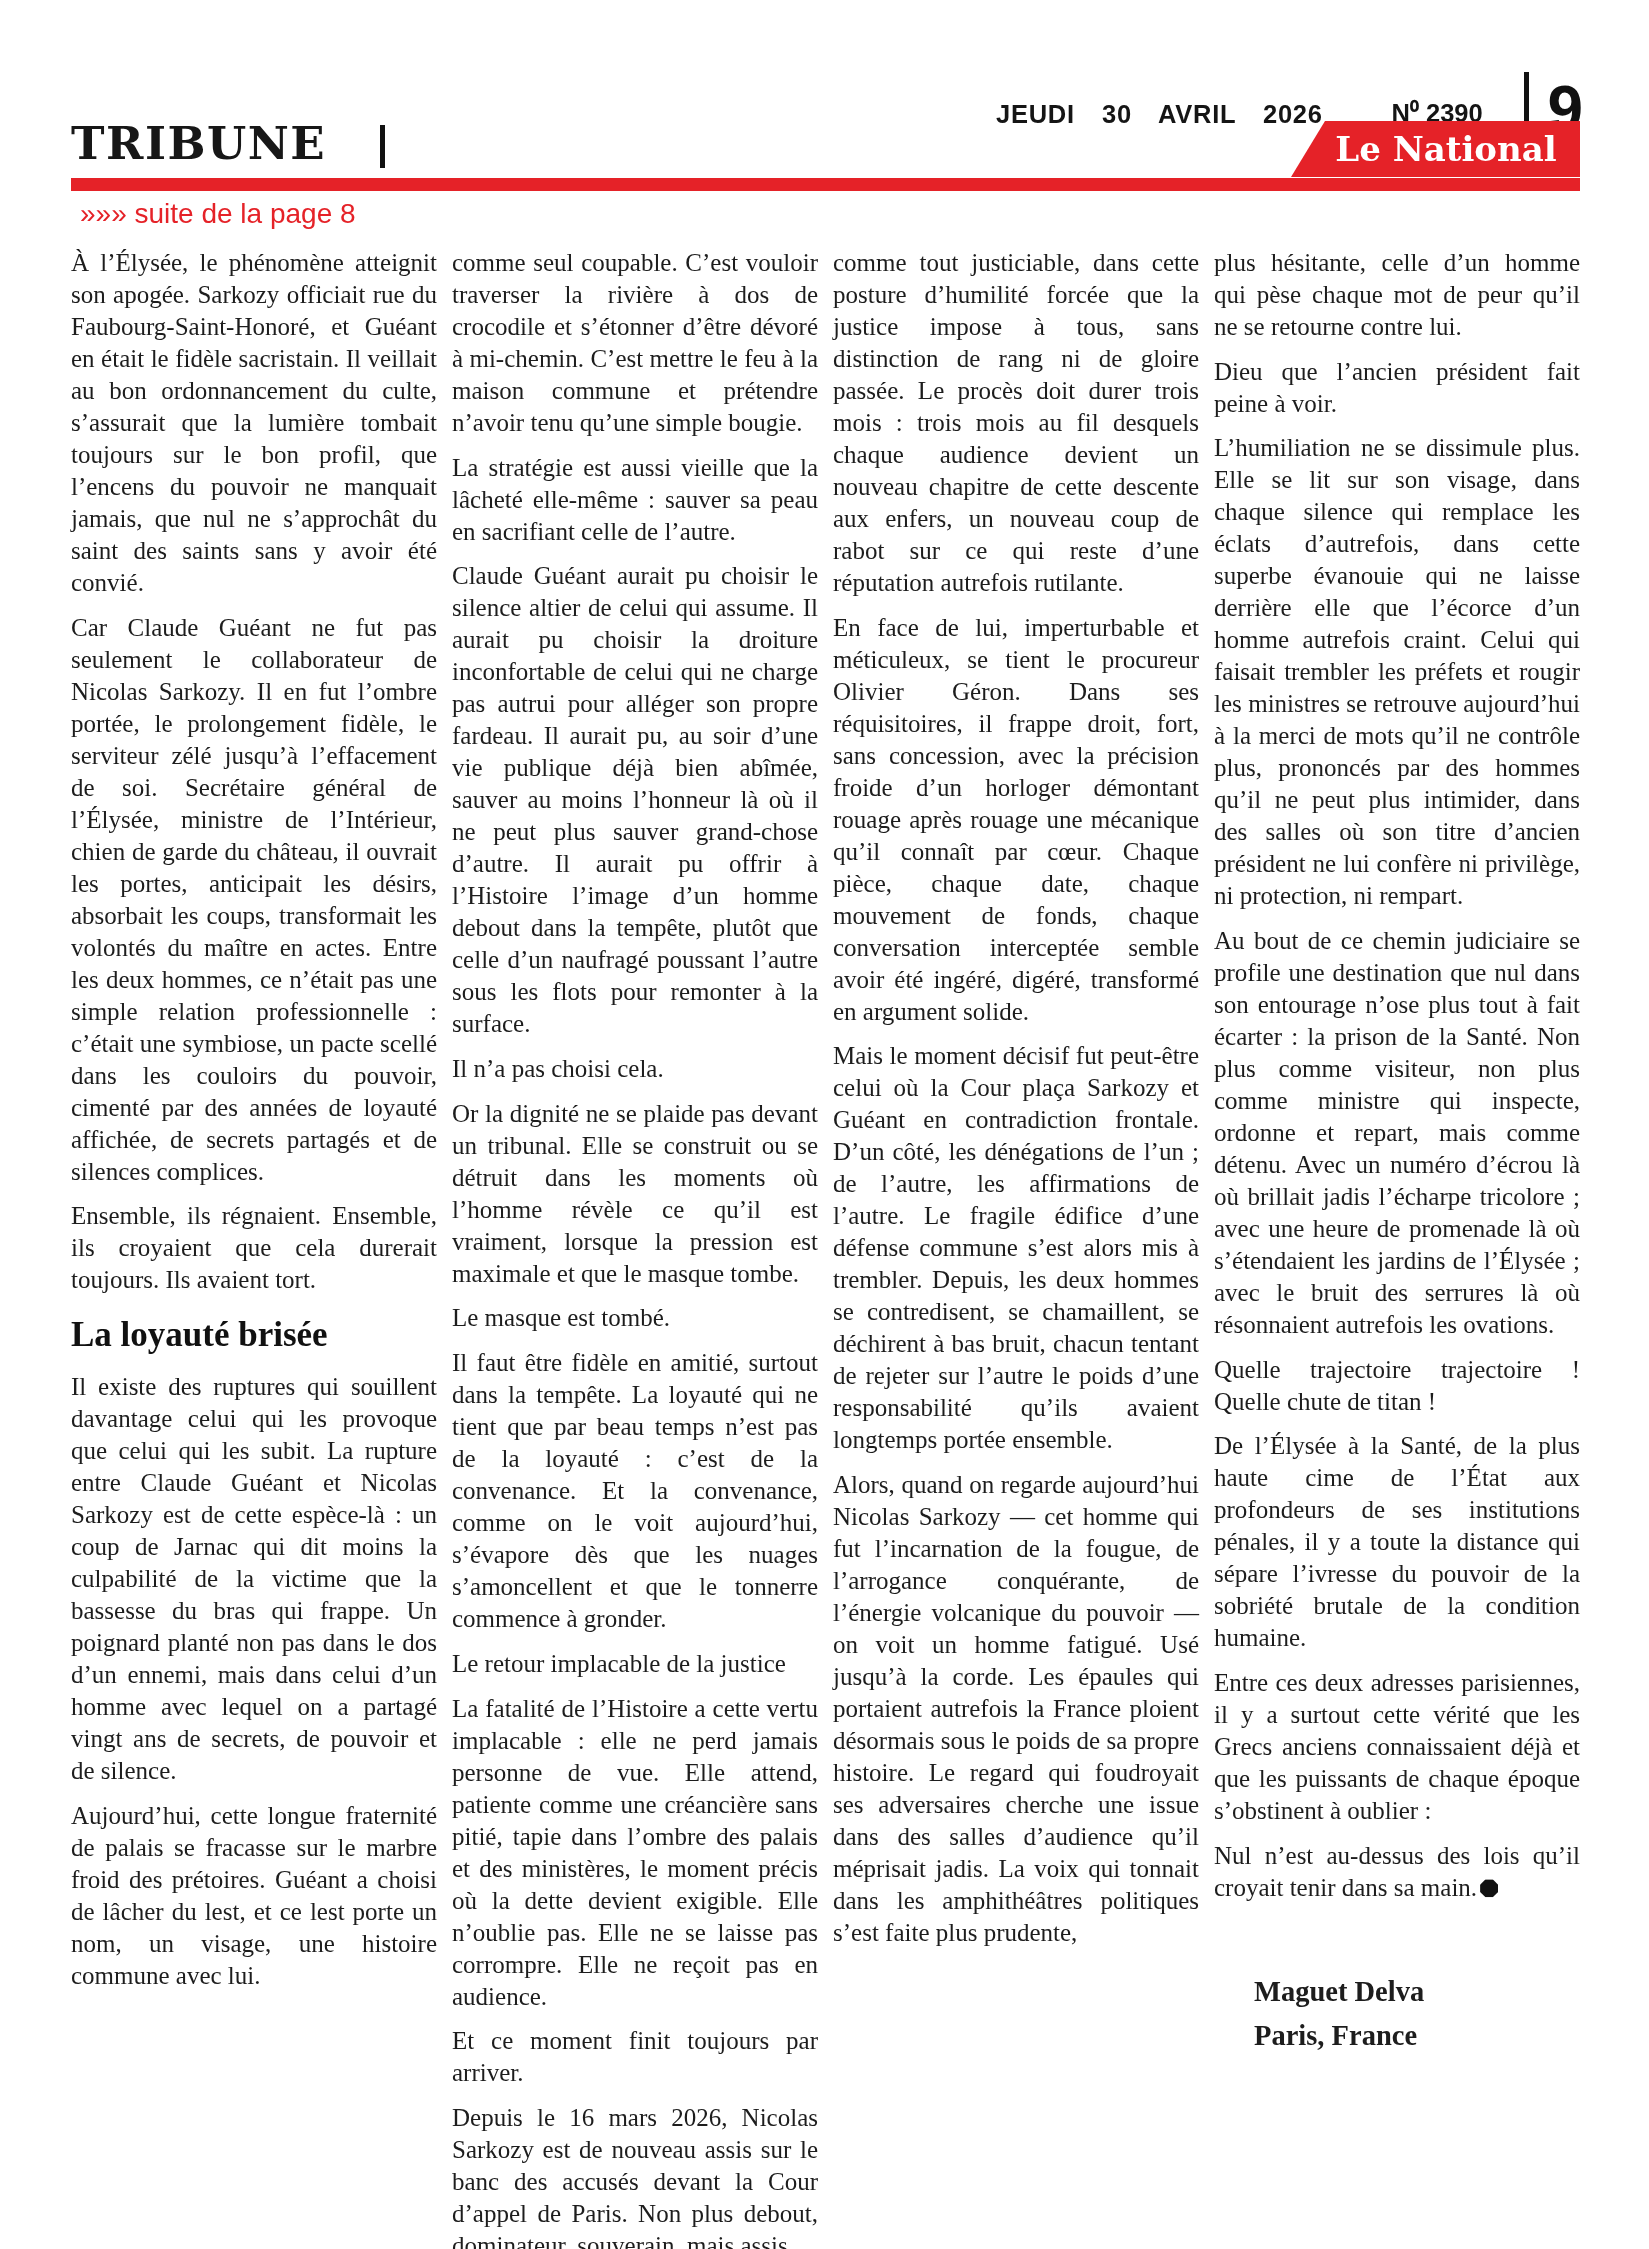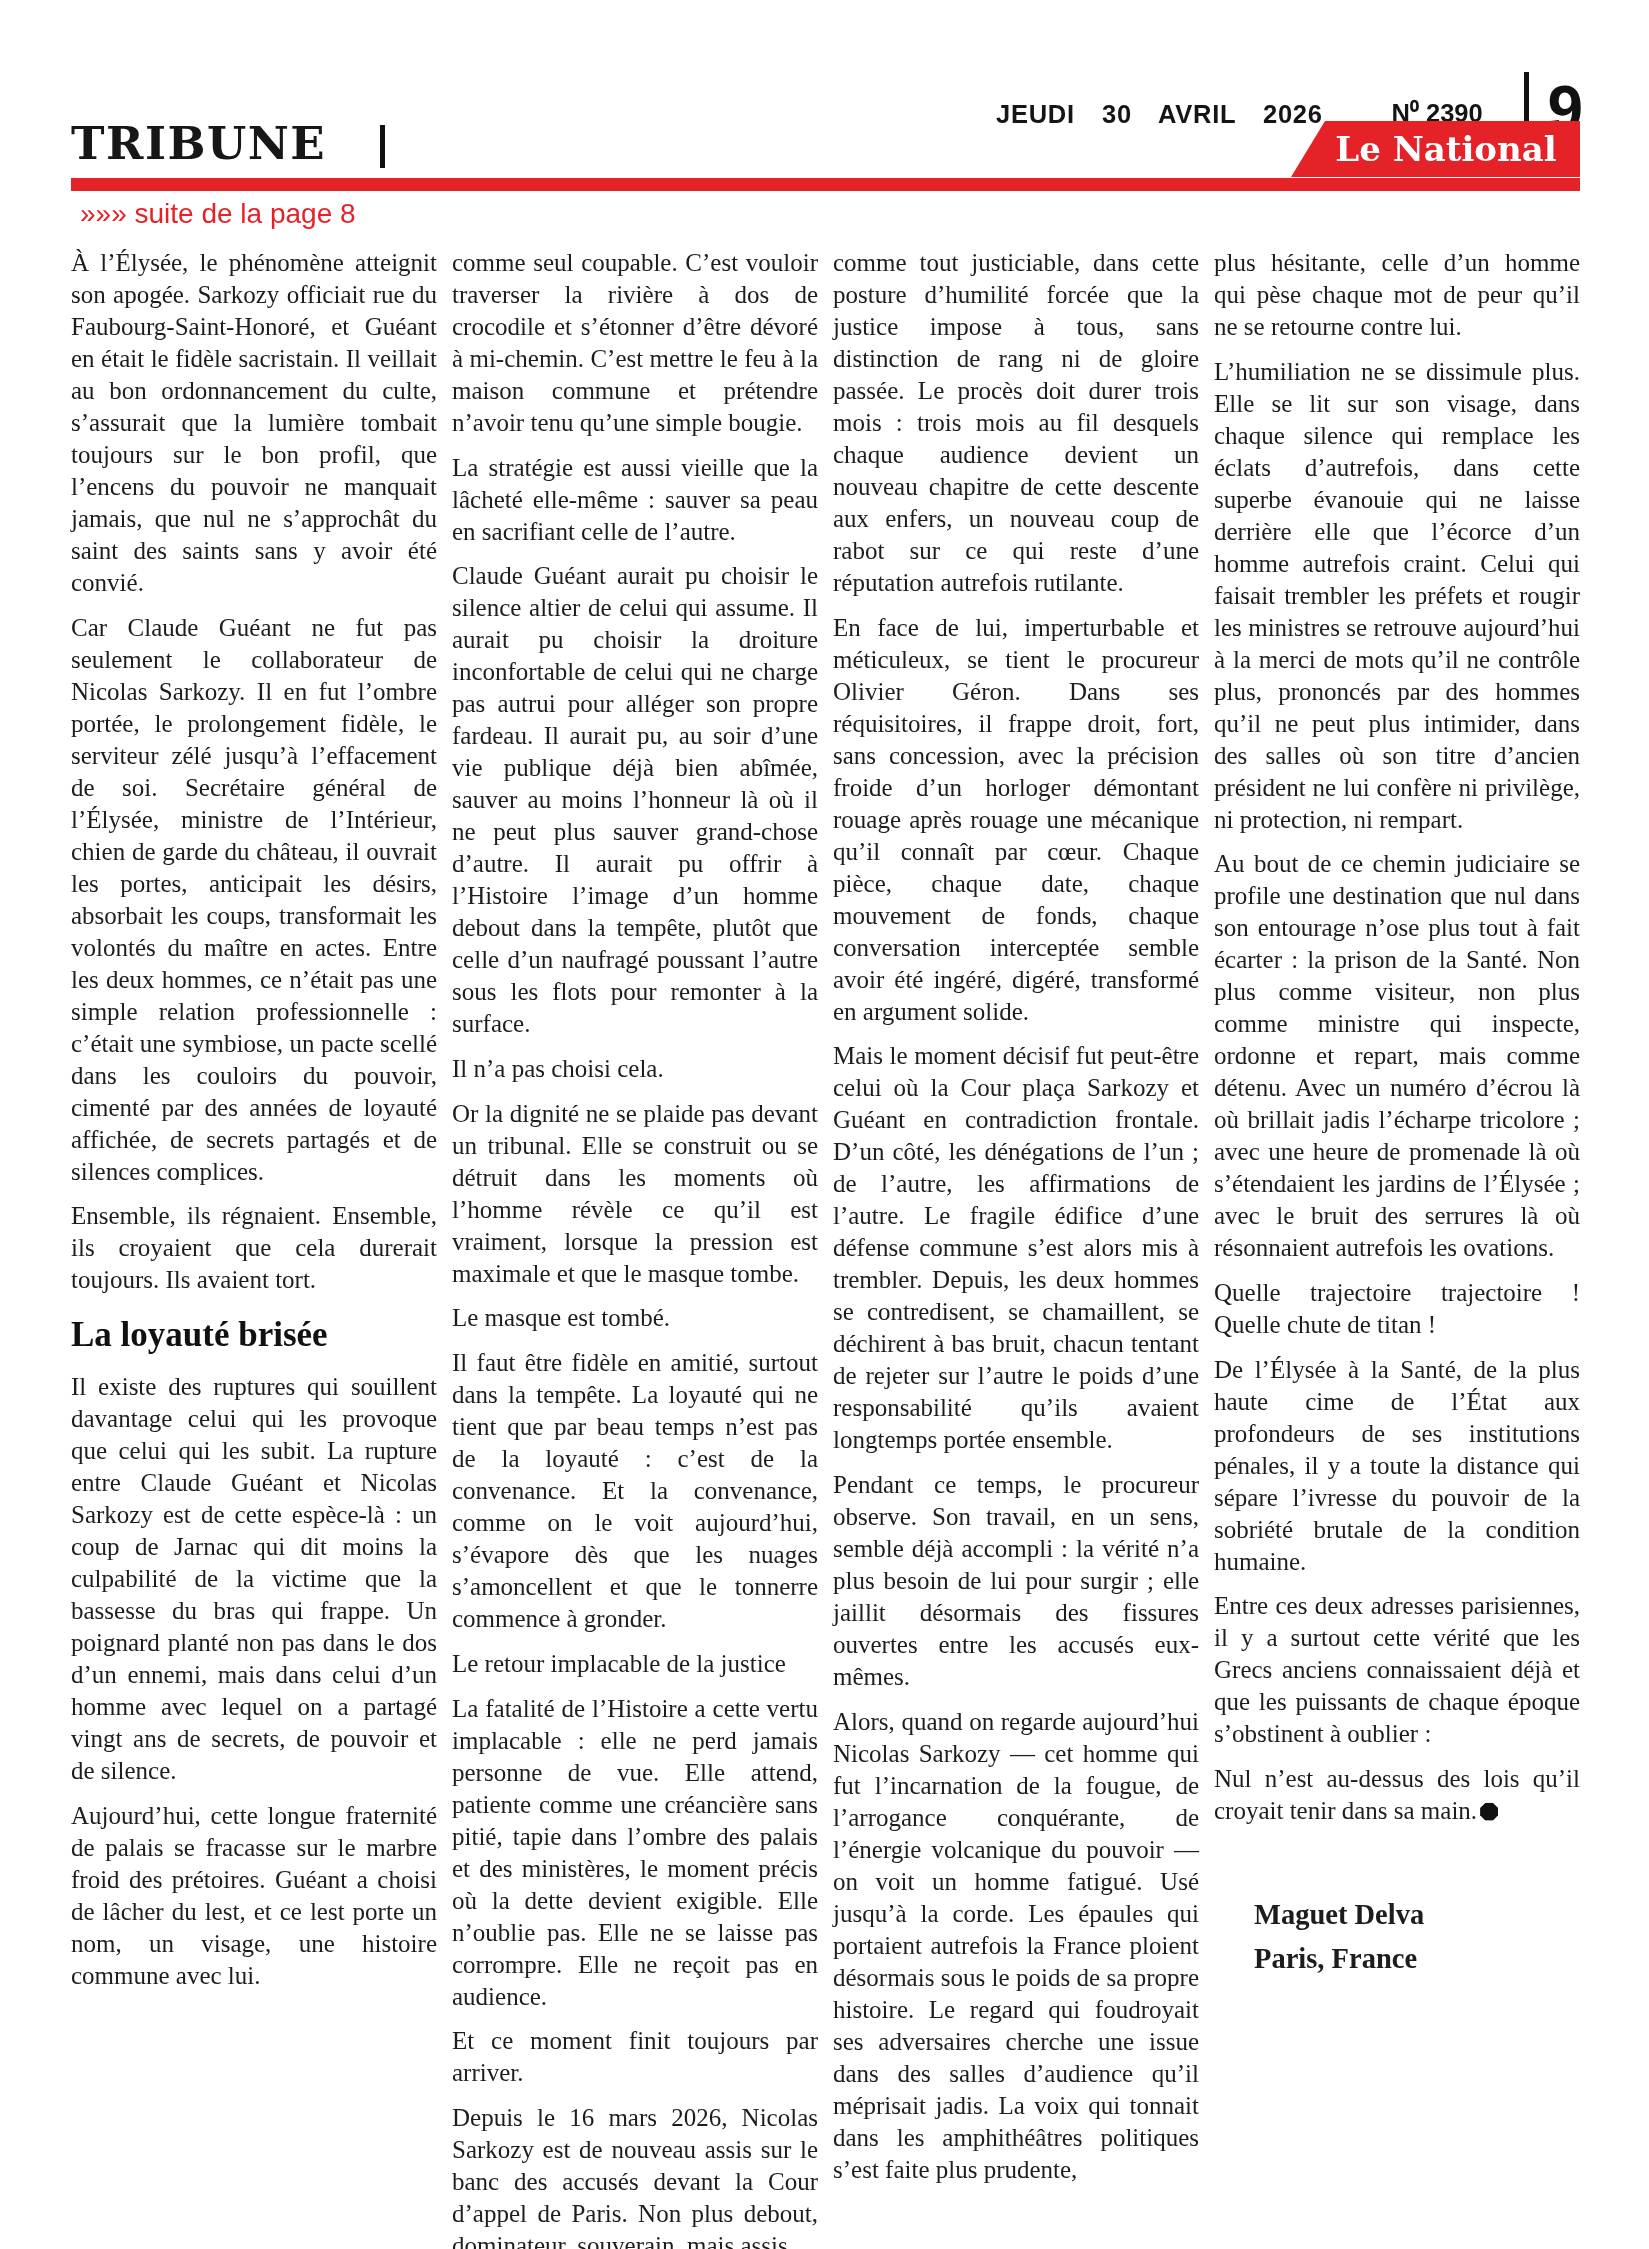--- a/index.html
+++ b/index.html
@@ -117,26 +117,26 @@
       <p class="para">Le retour implacable de la justice</p>
       <p class="para">La fatalité de l’Histoire a cette vertu implacable : elle ne perd jamais personne de vue. Elle attend, patiente comme une créancière sans pitié, tapie dans l’ombre des palais et des ministères, le moment précis où la dette devient exigible. Elle n’oublie pas. Elle ne se laisse pas corrompre. Elle ne reçoit pas en audience.</p>
       <p class="para">Et ce moment finit toujours par arriver.</p>
       <p class="para">Depuis le 16 mars 2026, Nicolas Sarkozy est de nouveau assis sur le banc des accusés devant la Cour d’appel de Paris. Non plus debout, dominateur, souverain, mais assis</p>
     </section>
 
     <section class="col">
       <p class="para">comme tout justiciable, dans cette posture d’humilité forcée que la justice impose à tous, sans distinction de rang ni de gloire passée. Le procès doit durer trois mois : trois mois au fil desquels chaque audience devient un nouveau chapitre de cette descente aux enfers, un nouveau coup de rabot sur ce qui reste d’une réputation autrefois rutilante.</p>
       <p class="para">En face de lui, imperturbable et méticuleux, se tient le procureur Olivier Géron. Dans ses réquisitoires, il frappe droit, fort, sans concession, avec la précision froide d’un horloger démontant rouage après rouage une mécanique qu’il connaît par cœur. Chaque pièce, chaque date, chaque mouvement de fonds, chaque conversation interceptée semble avoir été ingéré, digéré, transformé en argument solide.</p>
       <p class="para">Mais le moment décisif fut peut-être celui où la Cour plaça Sarkozy et Guéant en contradiction frontale. D’un côté, les dénégations de l’un ; de l’autre, les affirmations de l’autre. Le fragile édifice d’une défense commune s’est alors mis à trembler. Depuis, les deux hommes se contredisent, se chamaillent, se déchirent à bas bruit, chacun tentant de rejeter sur l’autre le poids d’une responsabilité qu’ils avaient longtemps portée ensemble.</p>
-      <p class="para">Pendant ce temps, le procureur observe. Son travail, en un sens, semble déjà accompli : la vérité n’a plus besoin de lui pour surgir ; elle jaillit désormais des fissures ouvertes entre les accusés eux-mêmes.</p>
       <p class="para">Alors, quand on regarde aujourd’hui Nicolas Sarkozy — cet homme qui fut l’incarnation de la fougue, de l’arrogance conquérante, de l’énergie volcanique du pouvoir — on voit un homme fatigué. Usé jusqu’à la corde. Les épaules qui portaient autrefois la France ploient désormais sous le poids de sa propre histoire. Le regard qui foudroyait ses adversaires cherche une issue dans des salles d’audience qu’il méprisait jadis. La voix qui tonnait dans les amphithéâtres politiques s’est faite plus prudente,</p>
     </section>
 
     <section class="col">
       <p class="para">plus hésitante, celle d’un homme qui pèse chaque mot de peur qu’il ne se retourne contre lui.</p>
+      <p class="para">Dieu que l’ancien président fait peine à voir.</p>
       <p class="para">L’humiliation ne se dissimule plus. Elle se lit sur son visage, dans chaque silence qui remplace les éclats d’autrefois, dans cette superbe évanouie qui ne laisse derrière elle que l’écorce d’un homme autrefois craint. Celui qui faisait trembler les préfets et rougir les ministres se retrouve aujourd’hui à la merci de mots qu’il ne contrôle plus, prononcés par des hommes qu’il ne peut plus intimider, dans des salles où son titre d’ancien président ne lui confère ni privilège, ni protection, ni rempart.</p>
       <p class="para">Au bout de ce chemin judiciaire se profile une destination que nul dans son entourage n’ose plus tout à fait écarter : la prison de la Santé. Non plus comme visiteur, non plus comme ministre qui inspecte, ordonne et repart, mais comme détenu. Avec un numéro d’écrou là où brillait jadis l’écharpe tricolore ; avec une heure de promenade là où s’étendaient les jardins de l’Élysée ; avec le bruit des serrures là où résonnaient autrefois les ovations.</p>
       <p class="para">Quelle trajectoire trajectoire ! Quelle chute de titan !</p>
       <p class="para">De l’Élysée à la Santé, de la plus haute cime de l’État aux profondeurs de ses institutions pénales, il y a toute la distance qui sépare l’ivresse du pouvoir de la sobriété brutale de la condition humaine.</p>
       <p class="para">Entre ces deux adresses parisiennes, il y a surtout cette vérité que les Grecs anciens connaissaient déjà et que les puissants de chaque époque s’obstinent à oublier :</p>
       <p class="para"><span>Nul n’est au-dessus des lois qu’il croyait tenir dans sa main.</span><span class="endmark"></span></p>
       <div class="byline">
         <p>Maguet Delva</p>
         <p>Paris, France</p>
       </div>

